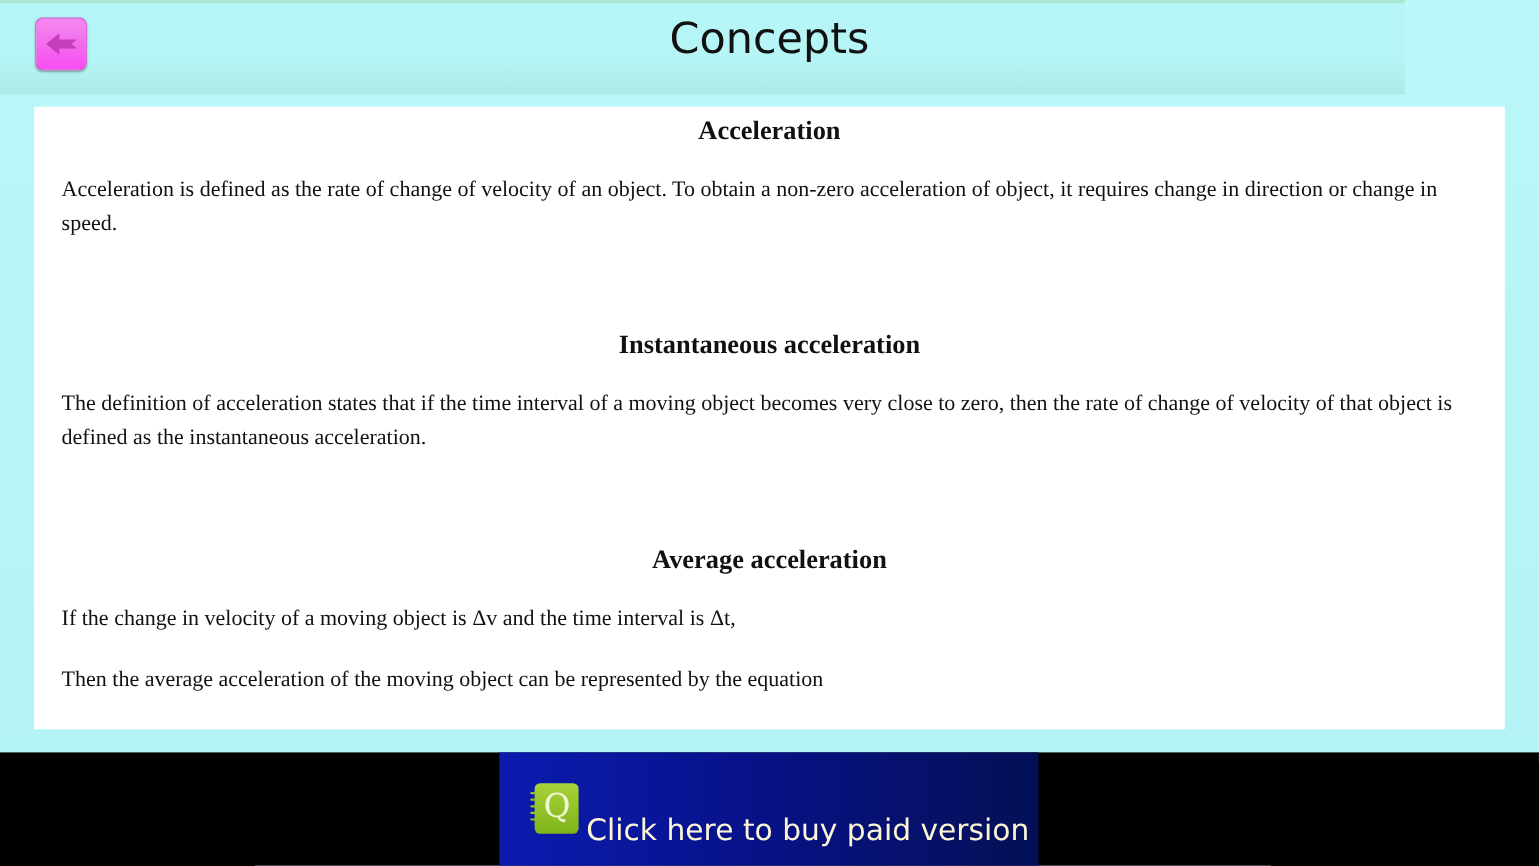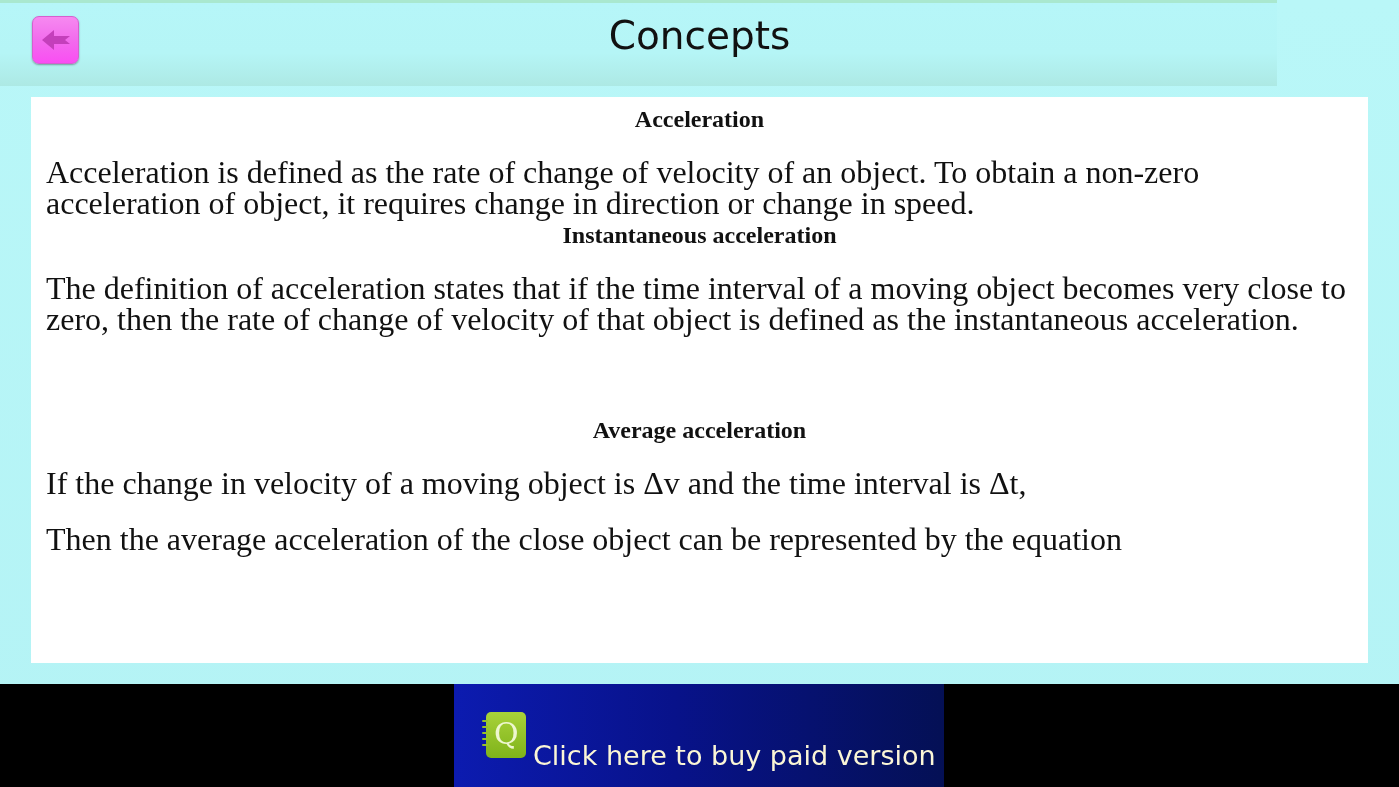--- a/index.html
+++ b/index.html
@@ -31,23 +31,23 @@
   }
   .content {
     position:absolute; left:31px; top:97px; width:1337px; height:566px;
     background:#ffffff; box-sizing:border-box; padding:6px 8px 0 8px;
     overflow:hidden; color:#111;
   }
   .section-title {
     font-weight:bold; font-size:24px; margin:0; line-height:32px;text-align:center;
   }
   .para {
-    font-size:32px; line-height:31px; margin:22px 0 0 7px;
+    font-size:20px; line-height:31px; margin:22px 0 0 17px;
   }
-  .sec2 { }
+  .sec2 { margin-top:79px; }
   .sec3 { margin-top:79px; }
   .sec3-p2 { margin-top:25px; }
   .footer {
     position:absolute; left:0; top:684px; width:1399px; height:103px;
     background:#000;
   }
   .ad-banner {
     position:absolute; left:454px; top:0; width:490px; height:103px;
     background: linear-gradient(90deg, #0c1bb0 0%, #08128a 45%, #041055 100%);
     cursor:pointer;
@@ -88,21 +88,21 @@
 
 <div class="content">
   <h2 class="section-title">Acceleration</h2>
   <p class="para">Acceleration is defined as the rate of change of velocity of an object. To obtain a non-zero acceleration of object, it requires change in direction or change in speed.</p>
 
   <h2 class="section-title sec2">Instantaneous acceleration</h2>
   <p class="para">The definition of acceleration states that if the time interval of a moving object becomes very close to zero, then the rate of change of velocity of that object is defined as the instantaneous acceleration.</p>
 
   <h2 class="section-title sec3">Average acceleration</h2>
   <p class="para">If the change in velocity of a moving object is Δv and the time interval is Δt,</p>
-  <p class="para sec3-p2">Then the average acceleration of the close object can be represented by the equation</p>
+  <p class="para sec3-p2">Then the average acceleration of the moving object can be represented by the equation</p>
 </div>
 
 <div class="footer">
   <div class="ad-banner">
     <div class="ad-icon">
       <div class="rings">
           <span></span>
           <span></span>
           <span></span>
           <span></span>

